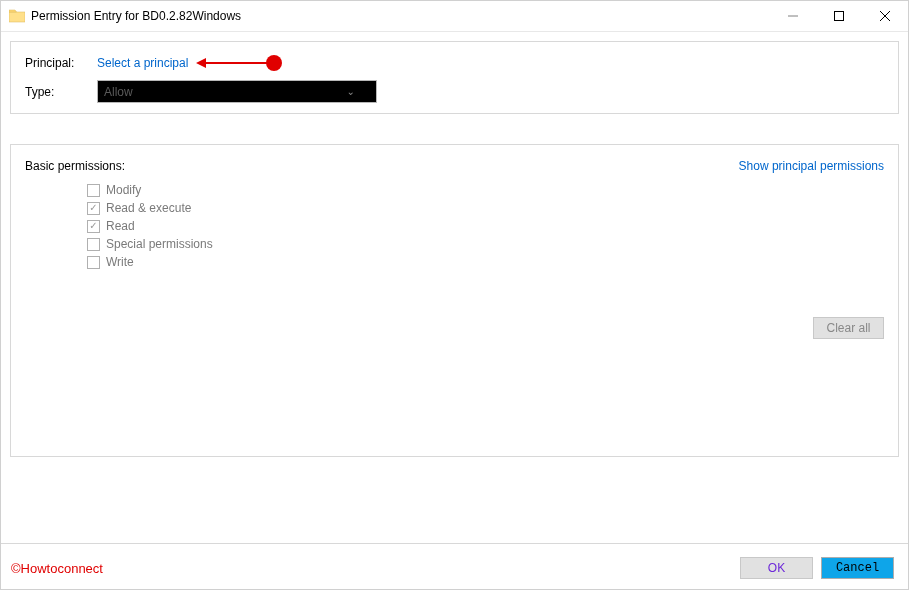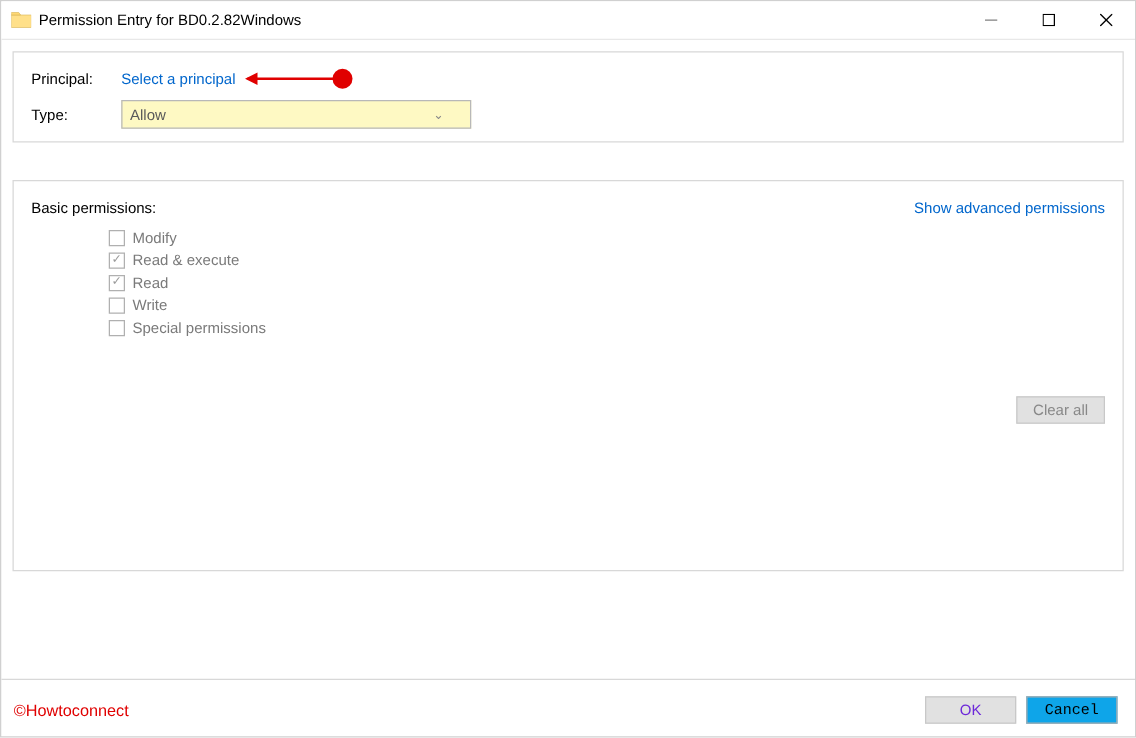--- a/index.html
+++ b/index.html
@@ -104,21 +104,21 @@
     left: 68px;
     top: -1px;
     width: 16px;
     height: 16px;
     border-radius: 50%;
     background: #e00000;
   }
   .select-disabled {
     width: 280px;
     height: 23px;
-    background: #fef9c3;
+    background: #000000;
     border: 1px solid #b8b8b8;
     display: flex;
     align-items: center;
     justify-content: space-between;
     padding: 0 21px 0 6px;
     color: #5a5a5a;
     font-size: 12px;
     gap: 32px;
   }
   .select-disabled .chev {
@@ -280,43 +280,43 @@
       <div class="select-disabled">
         <span>Allow</span>
         <span class="chev">⌄</span>
       </div>
     </div>
   </div>
 
   <div class="panel perms">
     <div class="perm-header">
       <span class="perm-title">Basic permissions:</span>
-      <span class="adv-link">Show advanced permissions</span>
+      <span class="adv-link">Show principal permissions</span>
     </div>
     <div class="perm-list" id="perm-list">
 
         <div class="perm-item">
           <span class="checkbox"></span>
           <span>Modify</span>
         </div>
         <div class="perm-item">
           <span class="checkbox">✓</span>
           <span>Read &amp; execute</span>
         </div>
         <div class="perm-item">
           <span class="checkbox">✓</span>
           <span>Read</span>
         </div>
         <div class="perm-item">
           <span class="checkbox"></span>
+          <span>Special permissions</span>
+        </div>
+        <div class="perm-item">
+          <span class="checkbox"></span>
           <span>Write</span>
-        </div>
-        <div class="perm-item">
-          <span class="checkbox"></span>
-          <span>Special permissions</span>
         </div>
       </div>
     <div class="clear-btn">Clear all</div>
   </div>
 
 </div>
 
 <div class="footer-line"></div>
 
 <div class="footer">

